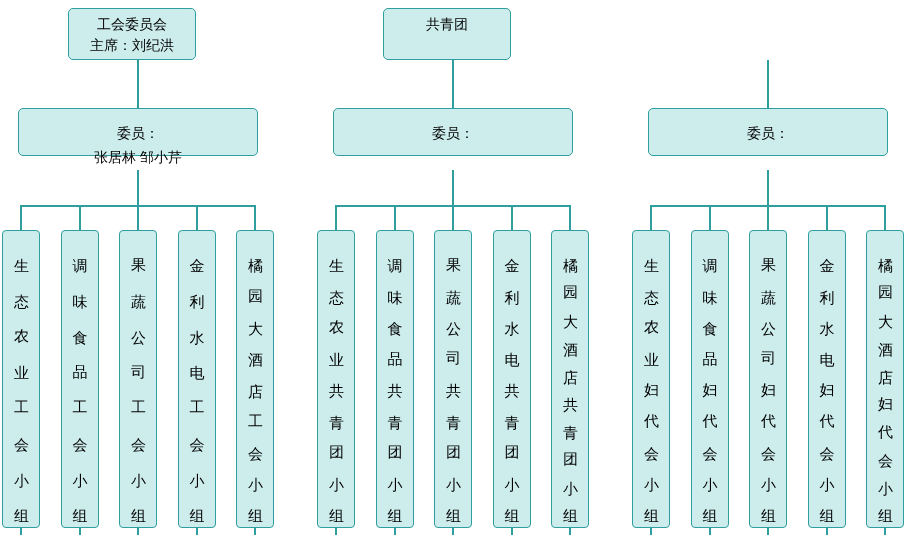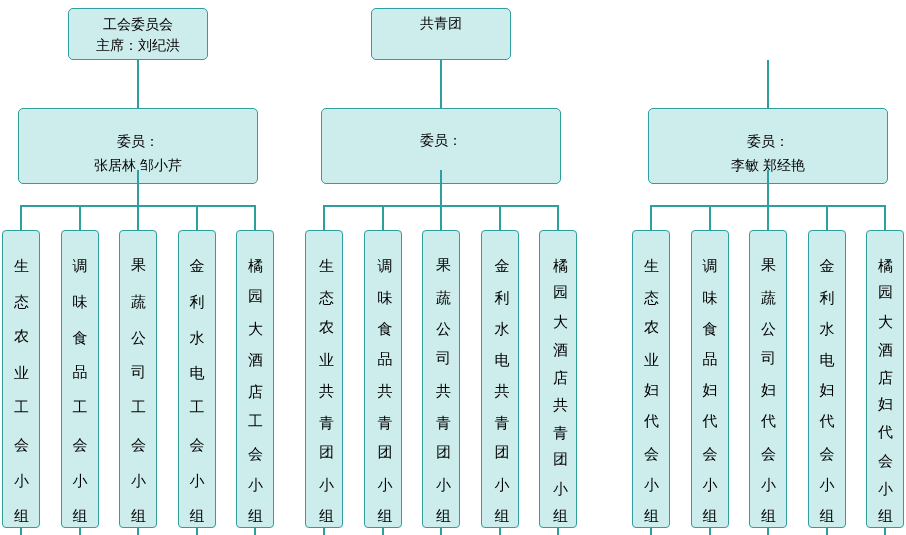--- a/index.html
+++ b/index.html
@@ -1,37 +1,37 @@
 <!DOCTYPE html>
 <html><head>
 <meta charset="utf-8">
 <style>
   html,body { margin:0; padding:0; background:#ffffff; }
   body { font-family:"Liberation Sans","DejaVu Sans",sans-serif; color:#000; }
   .canvas { position:relative; width:906px; height:535px; background:#ffffff; overflow:hidden; }
 
   .group { position:absolute; top:0; width:272px; height:535px; }
   .g1 { left:2px; }
-  .g2 { left:305px;font-family:Liberation Mono, monospace; }
+  .g2 { left:317px; }
   .g3 { left:632px; }
 
   .box {
     position:absolute;
     background:#cdecec;
     border:1.5px solid #2f9e9e;
     border-radius:5px;
     box-sizing:border-box;
   }
   .top {
-    left:66px; top:8px; width:140px; height:52px;
+    left:66px; top:8px; width:128px; height:52px;
     text-align:center; font-size:14px; line-height:21px; padding-top:5px;
   }
   .mid {
-    left:16px; top:108px; width:240px; height:76px;
-    text-align:center; font-size:14px; line-height:24px; padding-top:20px;
+    left:16px; top:108px; width:240px; height:48px;
+    text-align:center; font-size:14px; line-height:24px; padding-top:12px;
   }
 
   .line { position:absolute; background:#2f9e9e; }
   .stem1 { left:135px; top:60px;  width:1.5px; height:48px; }
   .stem2 { left:135px; top:170px; width:1.5px; height:35px; }
   .bus   { left:19px;  top:205px; width:235px; height:1.5px; }
   .drop  { top:205px; width:1.5px; height:25px; }
   .stub  { top:528px; width:1.5px; height:7px; }
   .drop.c1,.stub.c1 { left:18px; }
   .drop.c2,.stub.c2 { left:77px; }
@@ -138,21 +138,20 @@
     <div class="line stub c2"></div>
     <div class="line stub c3"></div>
     <div class="line stub c4"></div>
     <div class="line stub c5"></div>
   </section>
 
   <section class="group g3">
     <div class="line stem1"></div>
     <div class="box mid">
       <div>委员：</div>
-      <div>李敏  郑经艳</div>
     </div>
     <div class="line stem2"></div>
     <div class="line bus"></div>
     <div class="line drop c1"></div>
     <div class="line drop c2"></div>
     <div class="line drop c3"></div>
     <div class="line drop c4"></div>
     <div class="line drop c5"></div>
     <div class="box child c1">
         <span>生态农业妇代会小组</span>

